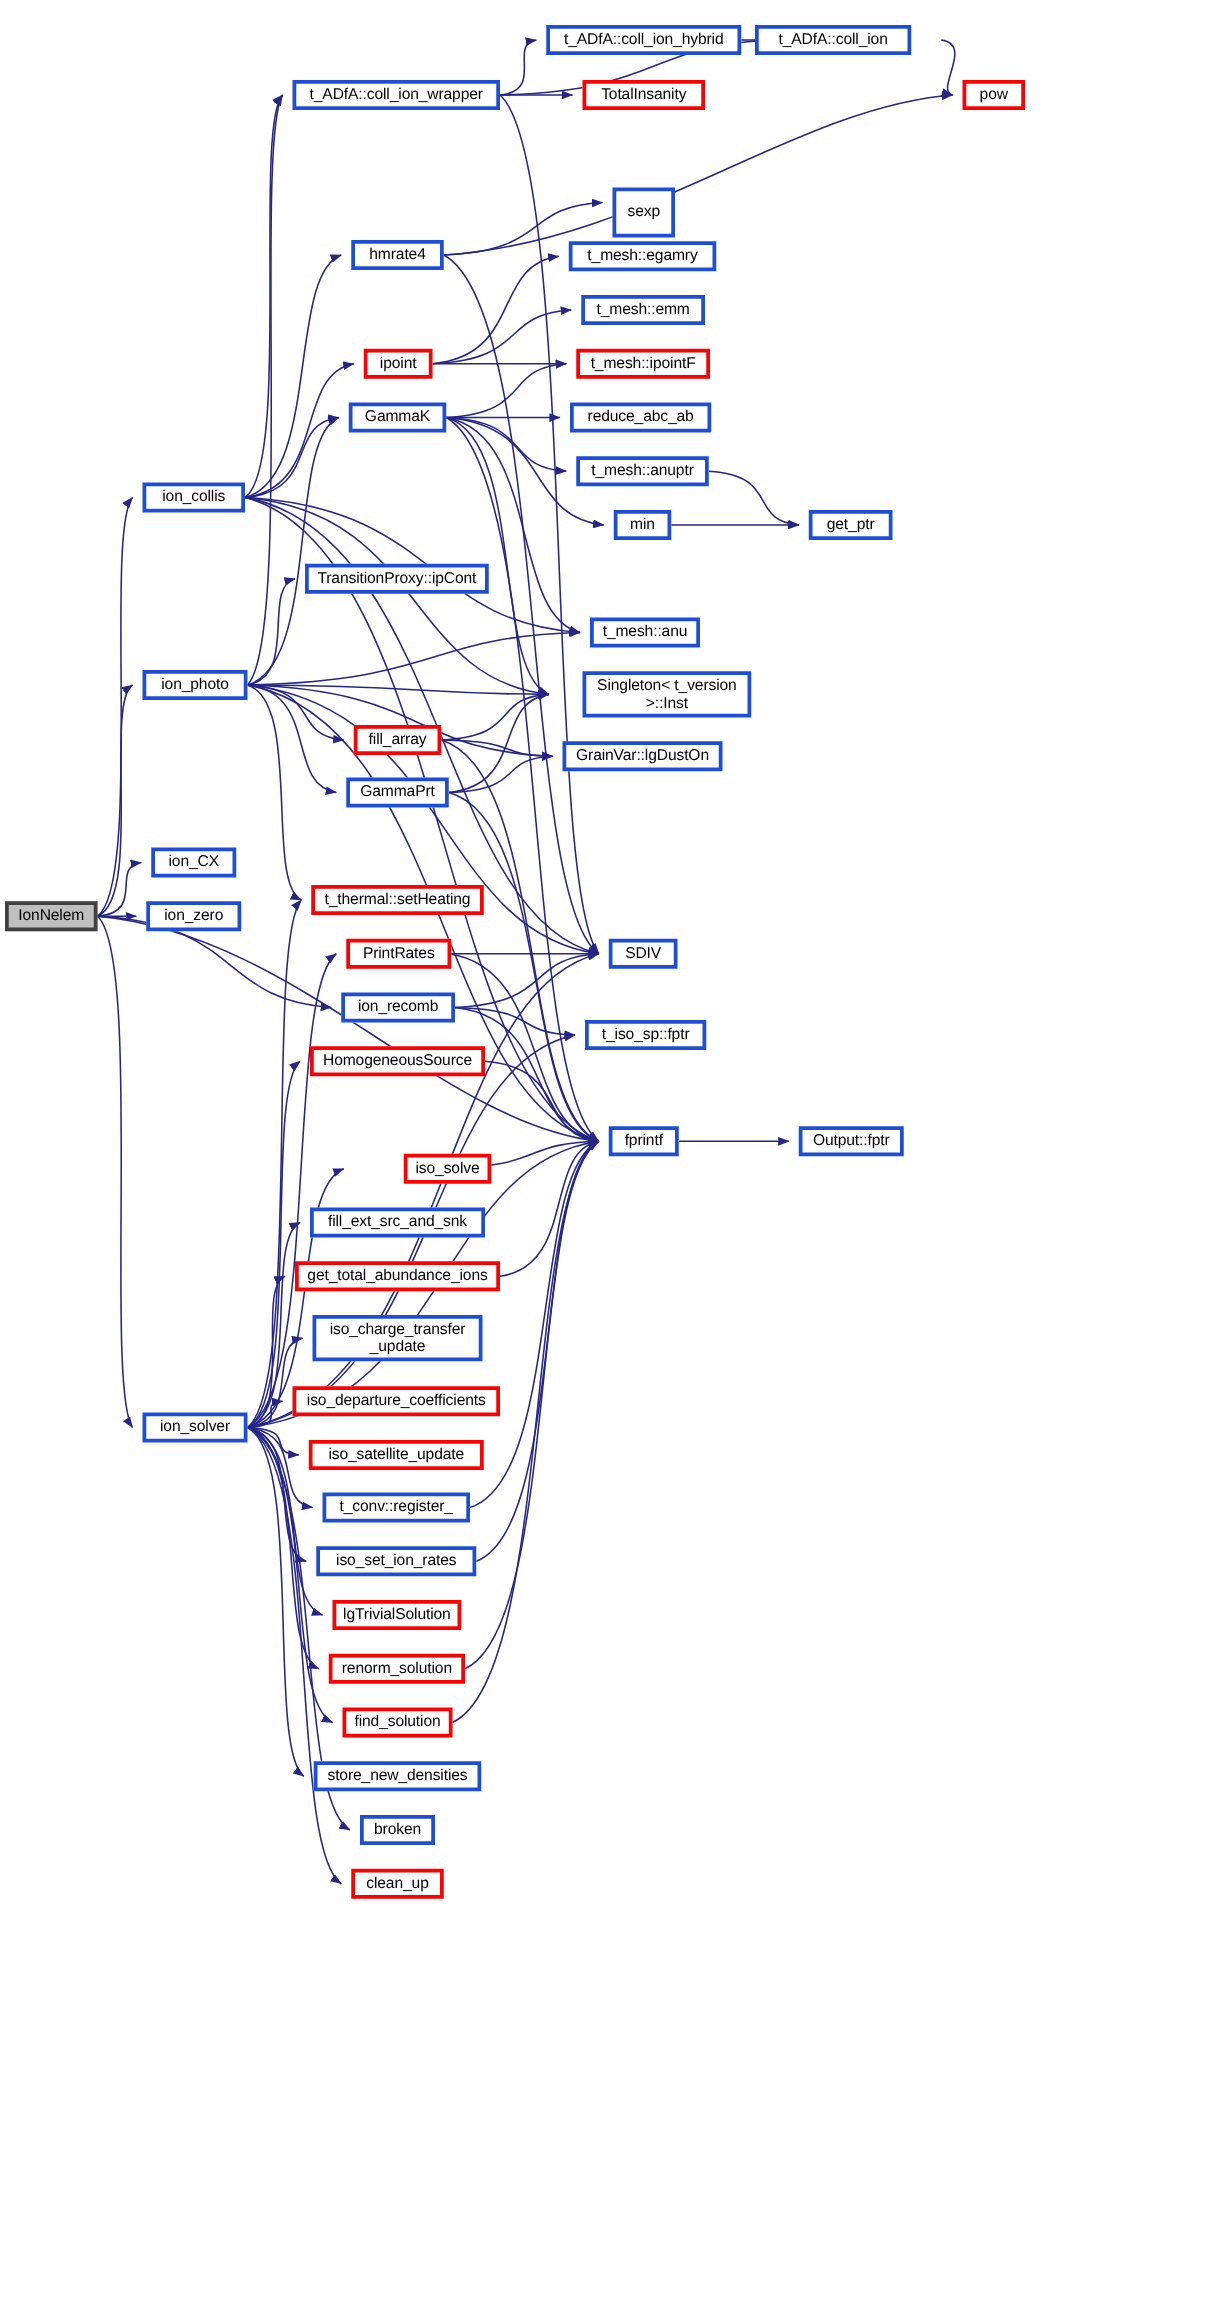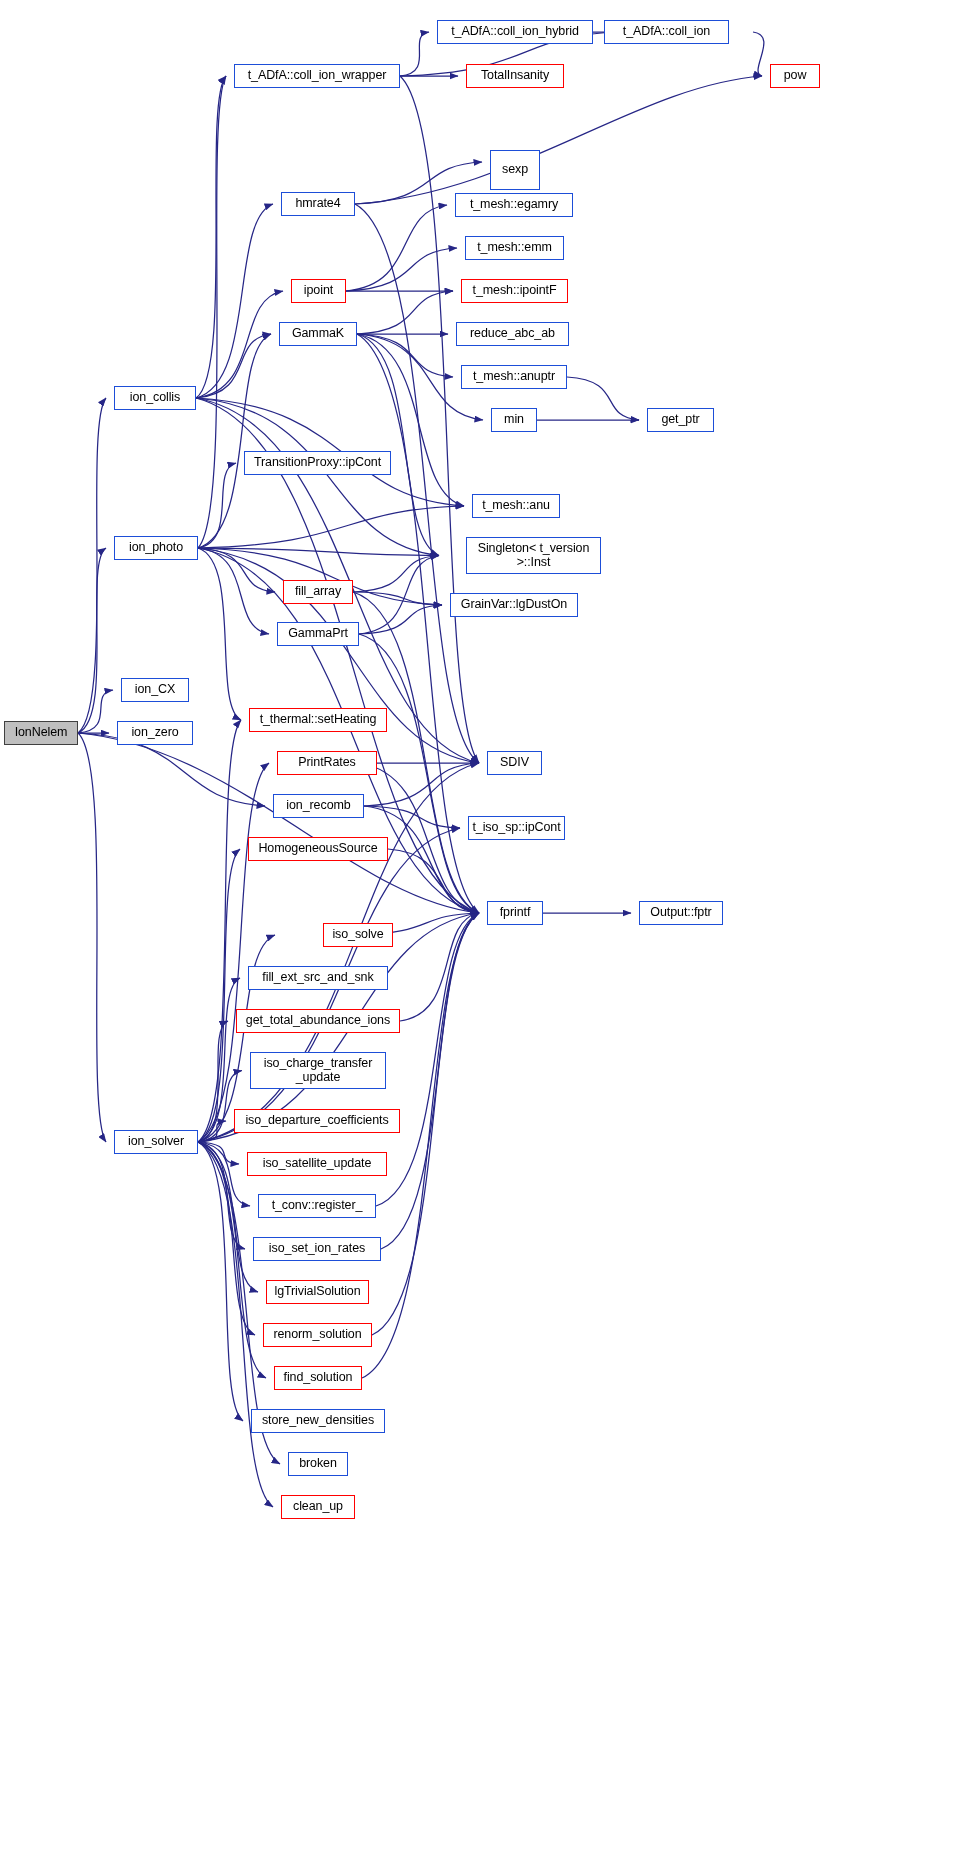--- a/index.html
+++ b/index.html
@@ -1,19 +1,19 @@
 <!DOCTYPE html>
 <html><head>
 <meta charset="utf-8">
 <style>
   html,body{margin:0;padding:0;background:#ffffff;}
   body{font-family:"Liberation Sans","DejaVu Sans",sans-serif;}
   #canvas{position:relative;width:971px;height:1850px;background:#fff;overflow:hidden;}
   svg.edges{position:absolute;left:0;top:0;width:971px;height:1850px;pointer-events:none;}
-  .node{position:absolute;box-sizing:border-box;background:#fff;border:1px solid #1d4ed8;
+  .node{position:absolute;box-sizing:border-box;background:#fff;border:3px solid #1d4ed8;
         display:flex;align-items:center;justify-content:center;text-align:center;
         font-size:12.5px;color:#000;line-height:1.08;letter-spacing:-0.1px;}
   .node.red{border-color:#ff0000;}
   .node.cur{background:#bfbfbf;border-color:#404040;}
   .node span{display:block;padding:0 3px;white-space:pre-line;}
 </style>
 </head>
 <body>
 
 <div id="canvas">
@@ -197,28 +197,28 @@
       </div>
       <div class="node" style="left: 277px; top: 622px; width: 82px; height: 24px;">
         <span>GammaPrt</span>
       </div>
       <div class="node red" style="left: 249px; top: 708px; width: 138px; height: 24px;">
         <span>t_thermal::setHeating</span>
       </div>
       <div class="node" style="left: 487px; top: 751px; width: 55px; height: 24px;">
         <span>SDIV</span>
       </div>
-      <div class="node red" style="left: 277px; top: 751px; width: 100px; height: 24px;">
+      <div class="node red" style="left: 277px; top: 751px; width: 84px; height: 24px;">
         <span>PrintRates</span>
       </div>
       <div class="node" style="left: 273px; top: 794px; width: 91px; height: 24px;">
         <span>ion_recomb</span>
       </div>
       <div class="node" style="left: 468px; top: 816px; width: 97px; height: 24px;">
-        <span>t_iso_sp::ipCont</span>
+        <span>t_iso_sp::fptr</span>
       </div>
       <div class="node red" style="left: 248px; top: 837px; width: 140px; height: 24px;">
         <span>HomogeneousSource</span>
       </div>
       <div class="node" style="left: 487px; top: 901px; width: 56px; height: 24px;">
         <span>fprintf</span>
       </div>
       <div class="node" style="left: 639px; top: 901px; width: 84px; height: 24px;">
         <span>Output::fptr</span>
       </div>

